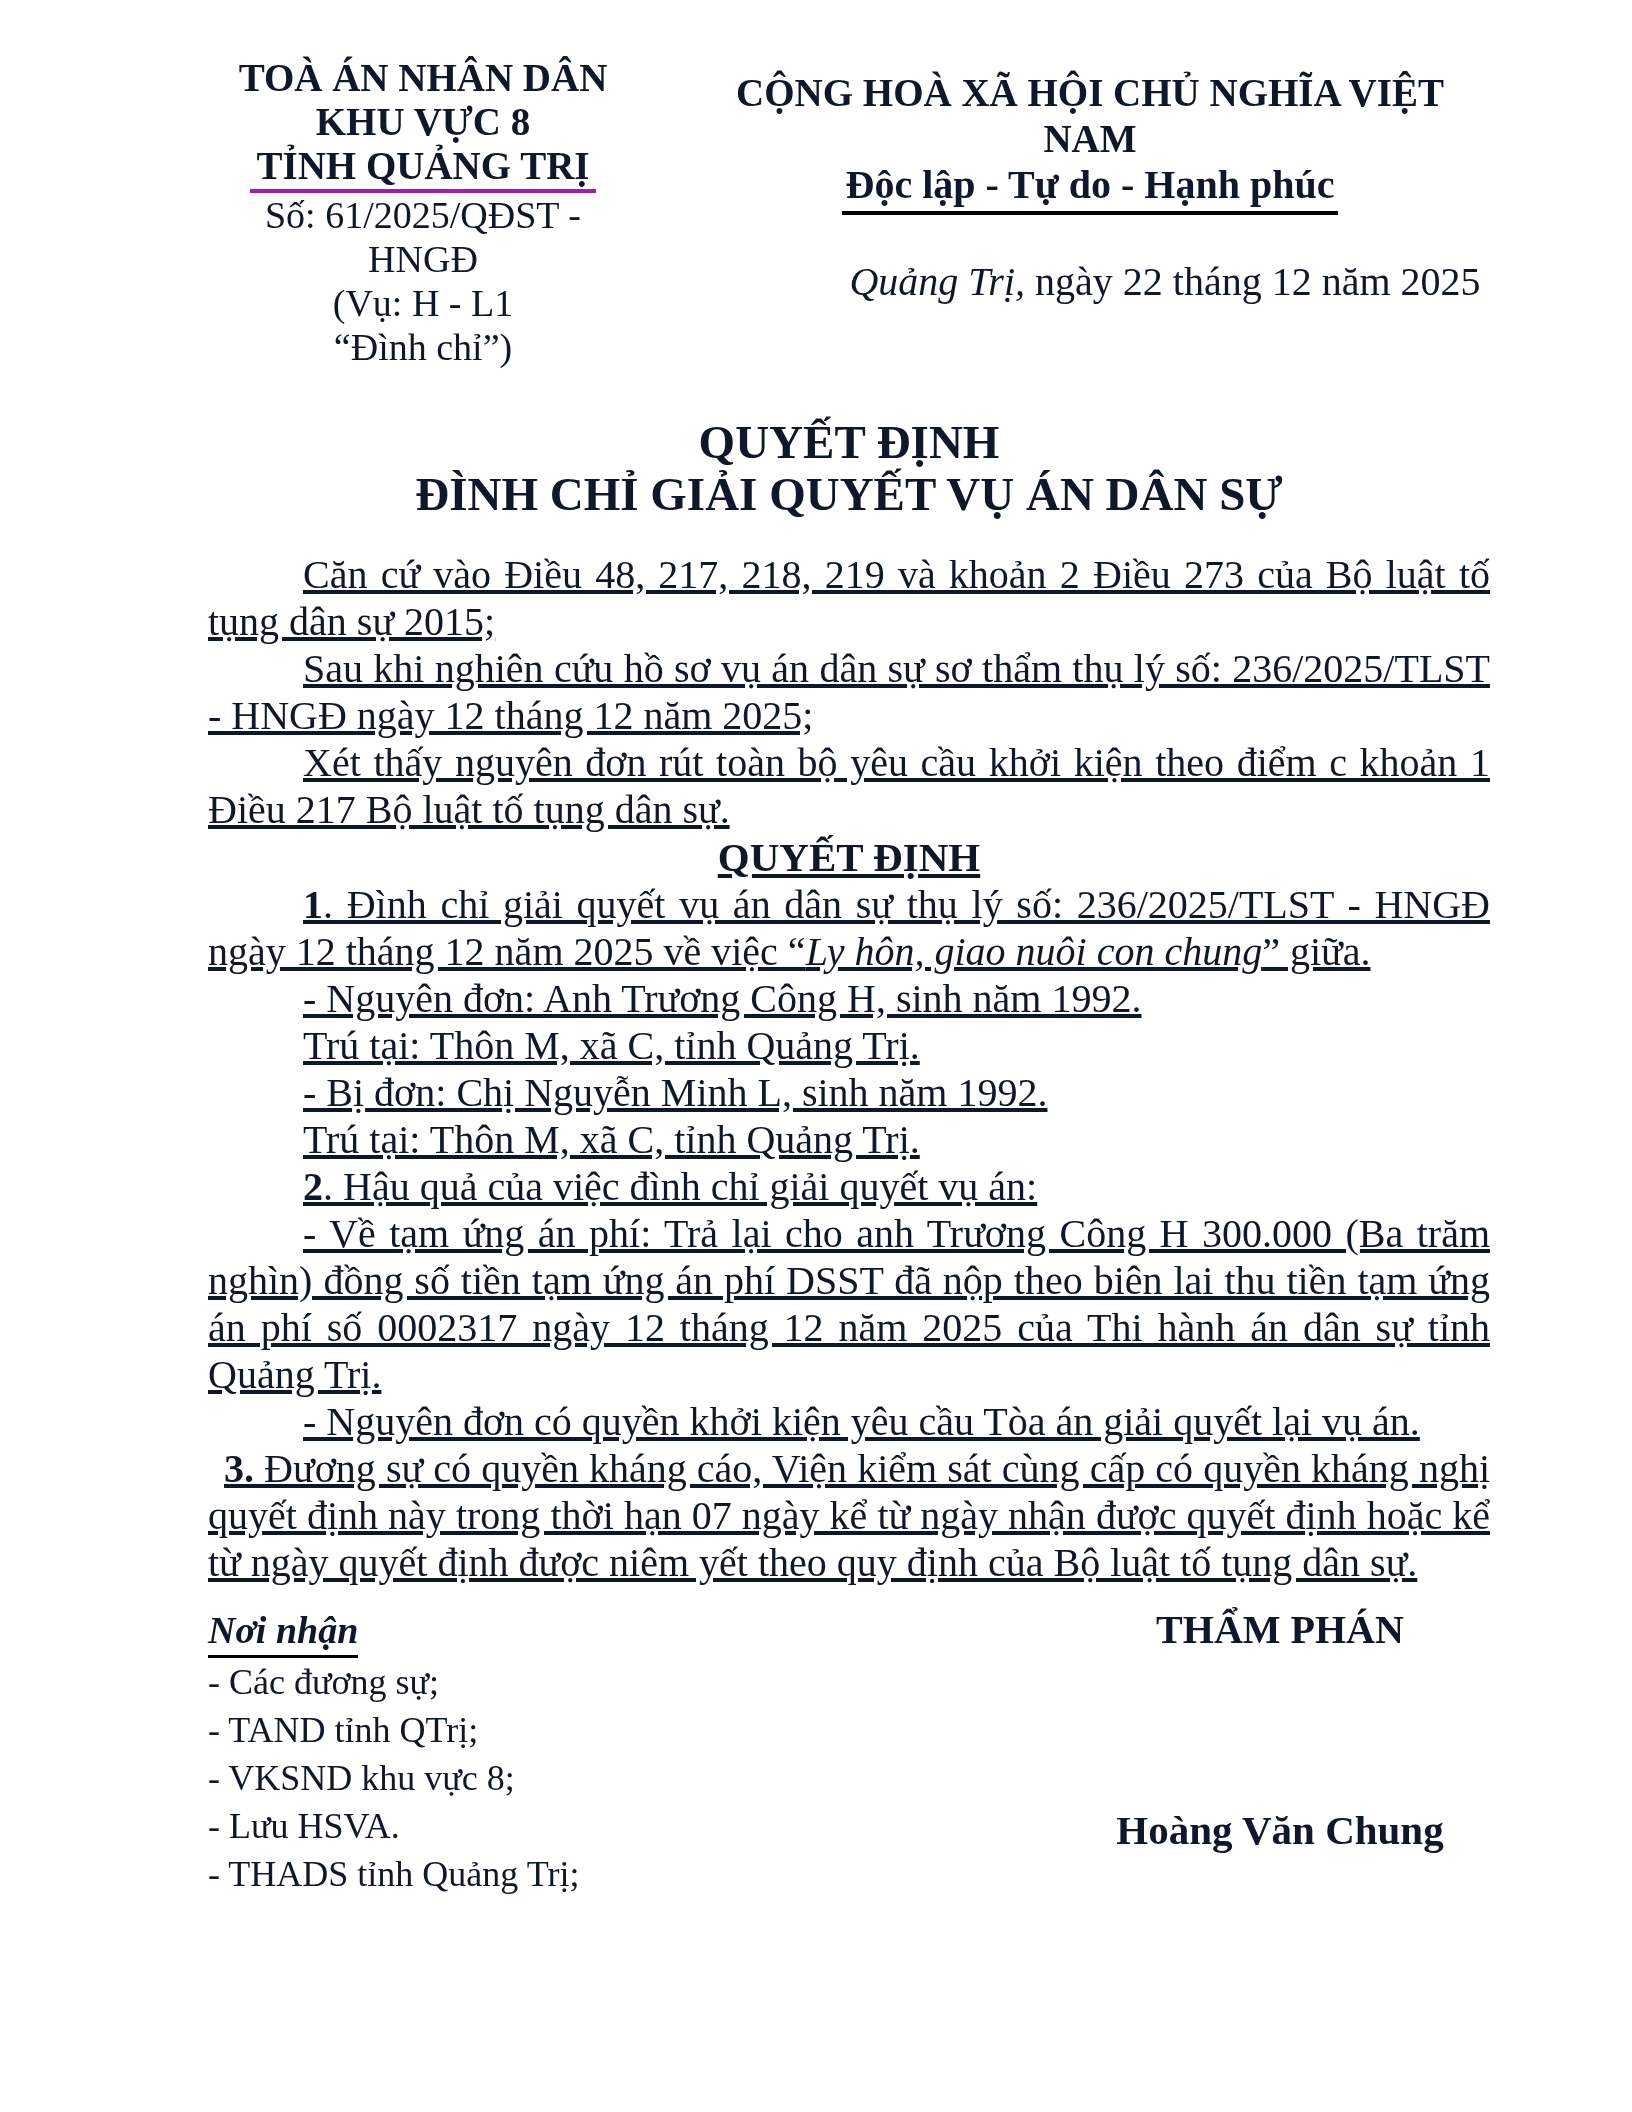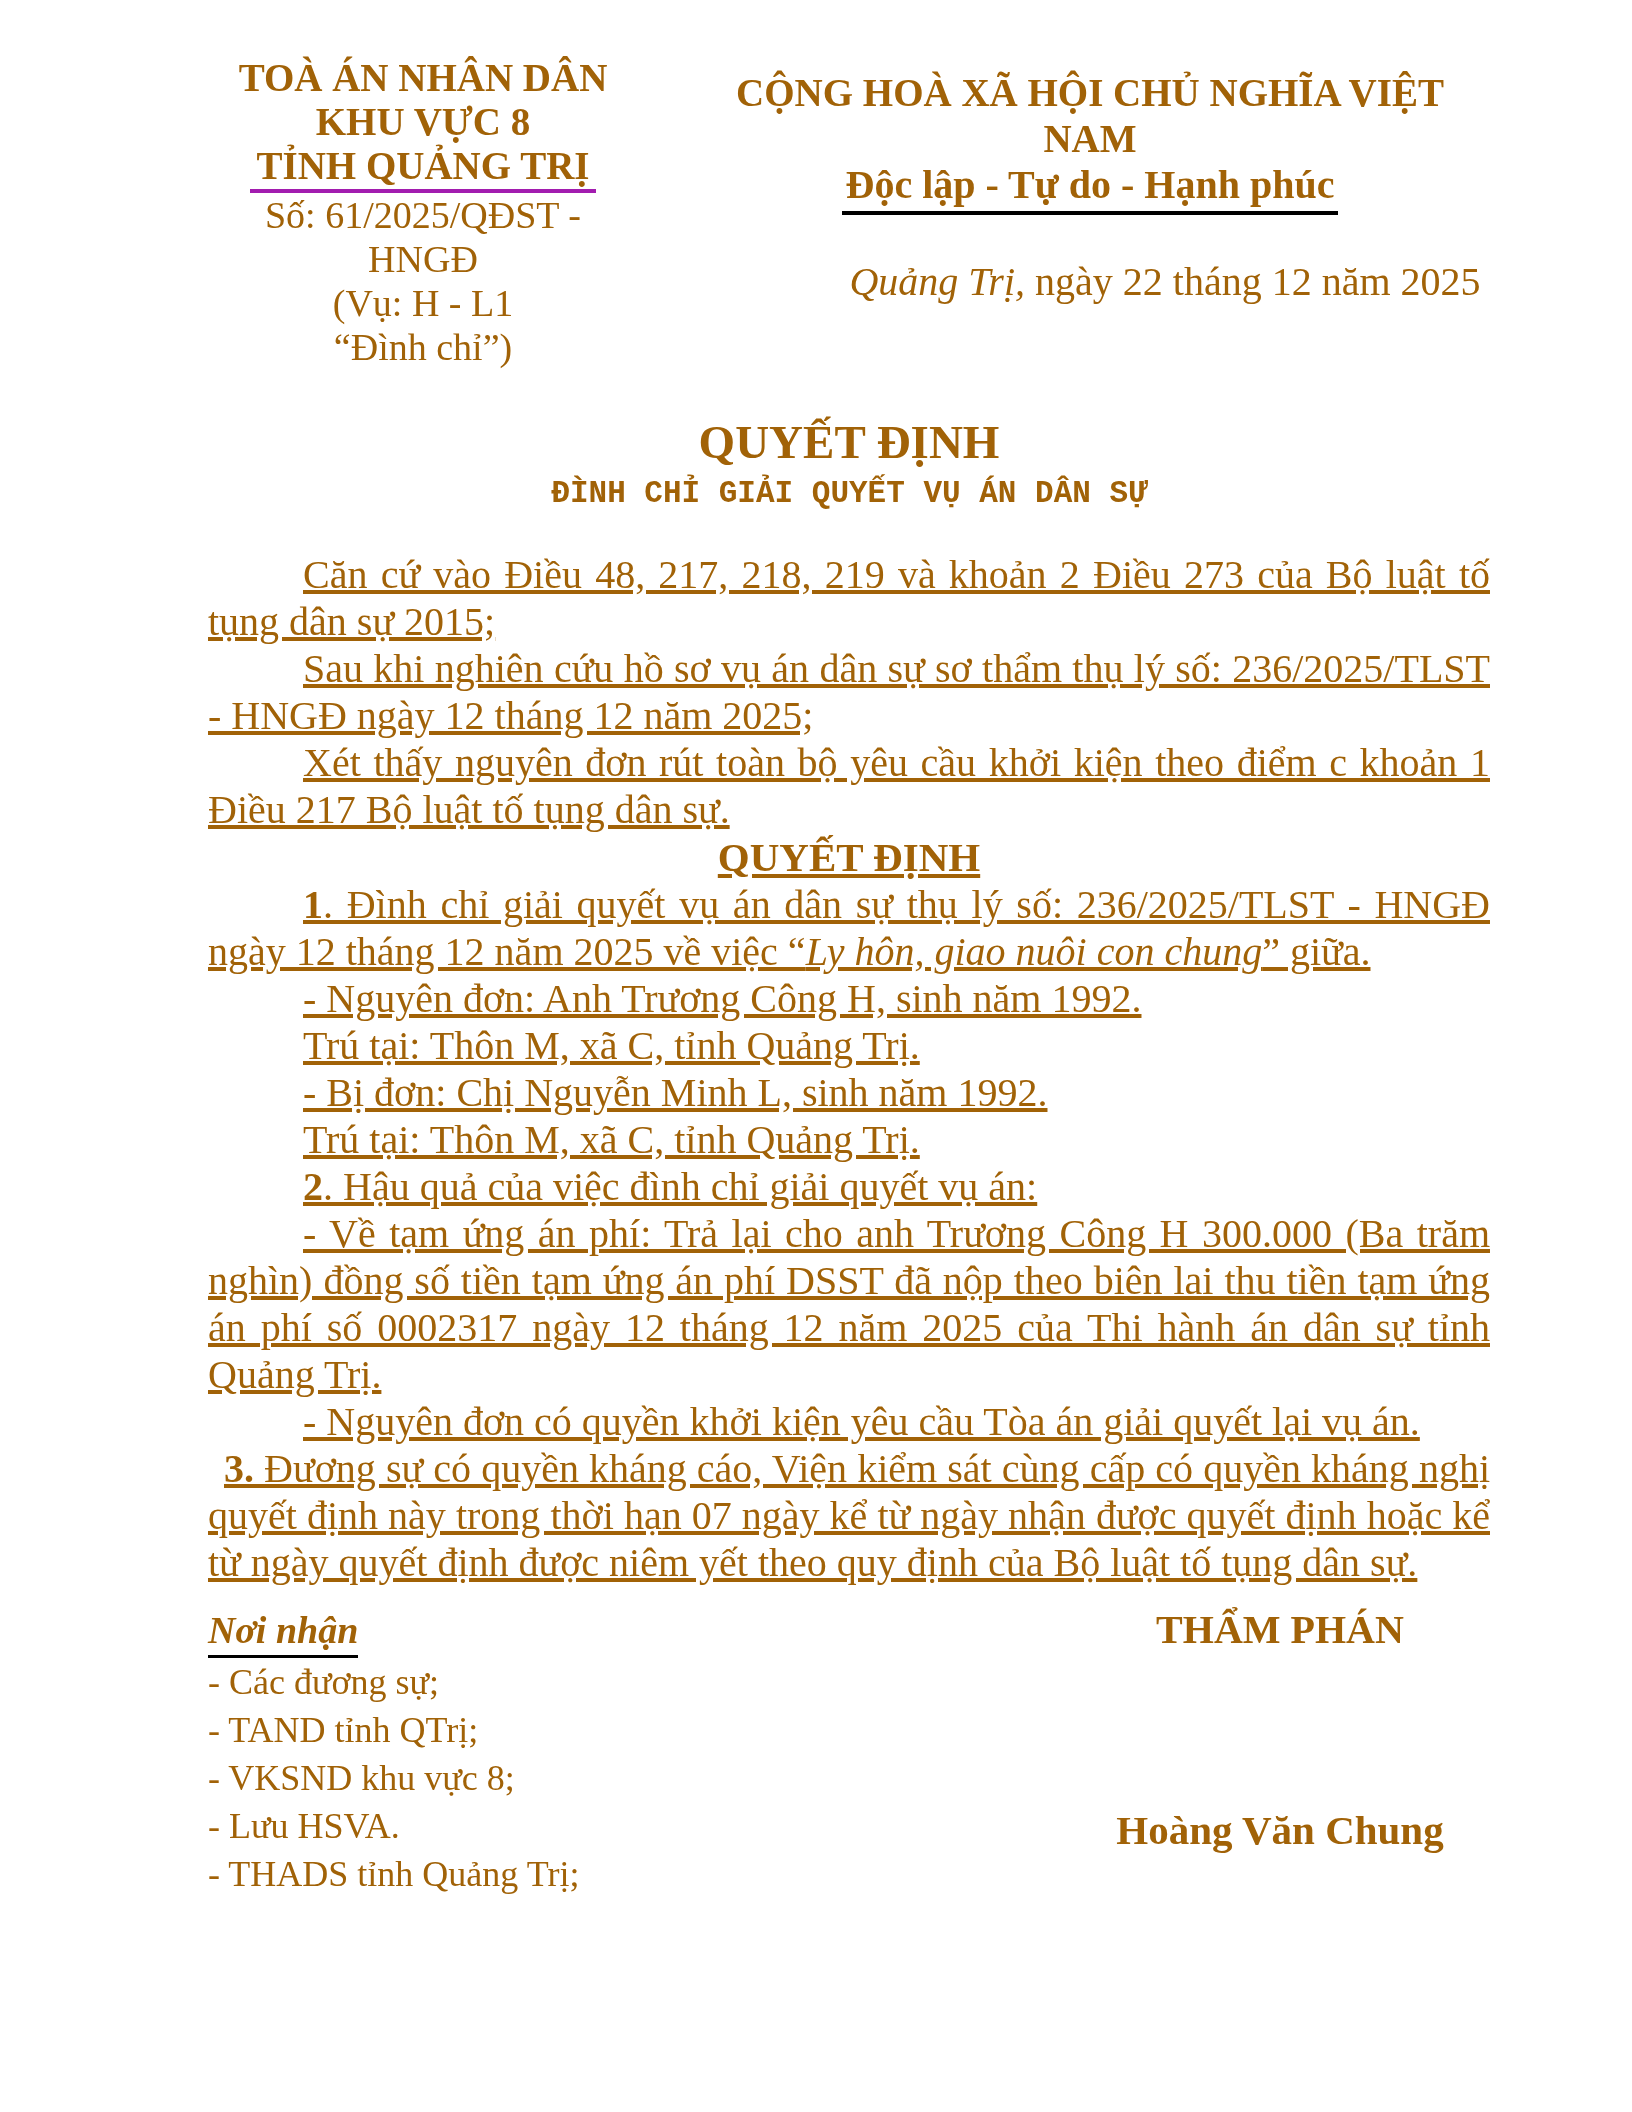--- a/index.html
+++ b/index.html
@@ -1,21 +1,21 @@
 <!DOCTYPE html>
 <html lang="vi"><head>
 <meta charset="utf-8">
 <style>
   html,body { margin:0; padding:0; background:#ffffff; }
   .page {
     position:relative;
     width:1632px;
     height:2112px;
     background:#ffffff;
-    color:#a16207;
+    color:#0f172a;
     font-family:"Liberation Serif","DejaVu Serif",serif;
     overflow:hidden;
   }
   .content { position:absolute; left:208px; top:56px; width:1282px; }
 
   
   .header { display:flex; }
   .h-left { width:430px; text-align:center; }
   .h-left .hl-bold { font-weight:bold; font-size:39px; line-height:44px; }
   .underline-thick { display:inline-block; border-bottom:4px solid #a21caf; padding:0 6px 1px 6px; }
@@ -23,21 +23,21 @@
   .h-right { width:800px; margin-left:auto; text-align:center; padding-top:14px; }
   .country { font-weight:bold; font-size:39px; line-height:46px; }
   .motto-row { font-weight:bold; font-size:40px; line-height:46px; }
   .motto-underline { display:inline-block; border-bottom:4px solid #000; padding:0 4px 3px 4px; }
   .date-line { margin-top:44px; font-size:40px; line-height:46px; padding-left:150px; white-space:nowrap; }
   .place { font-style:italic; }
 
   
   .title-block { margin-top:46px; text-align:center; }
   .doc-title { font-size:47px; font-weight:bold; line-height:54px; }
-  .doc-subtitle { font-size:31px; font-weight:bold; line-height:50px;font-family:Liberation Mono, monospace; }
+  .doc-subtitle { font-size:47px; font-weight:bold; line-height:50px; }
 
   
   .body-text { margin-top:32px; font-size:40px; line-height:47px; text-align:justify;text-decoration:underline; }
   .body-text p { margin:0; text-indent:95px; }
   .decides-heading { text-align:center; font-weight:bold; font-size:41px; line-height:48px; margin:18px 0 10px 0; text-indent:0 !important; }
   .indent-small { text-indent:16px !important; }
   .num { font-weight:bold; }
   .case-name { font-style:italic; }
 
   

